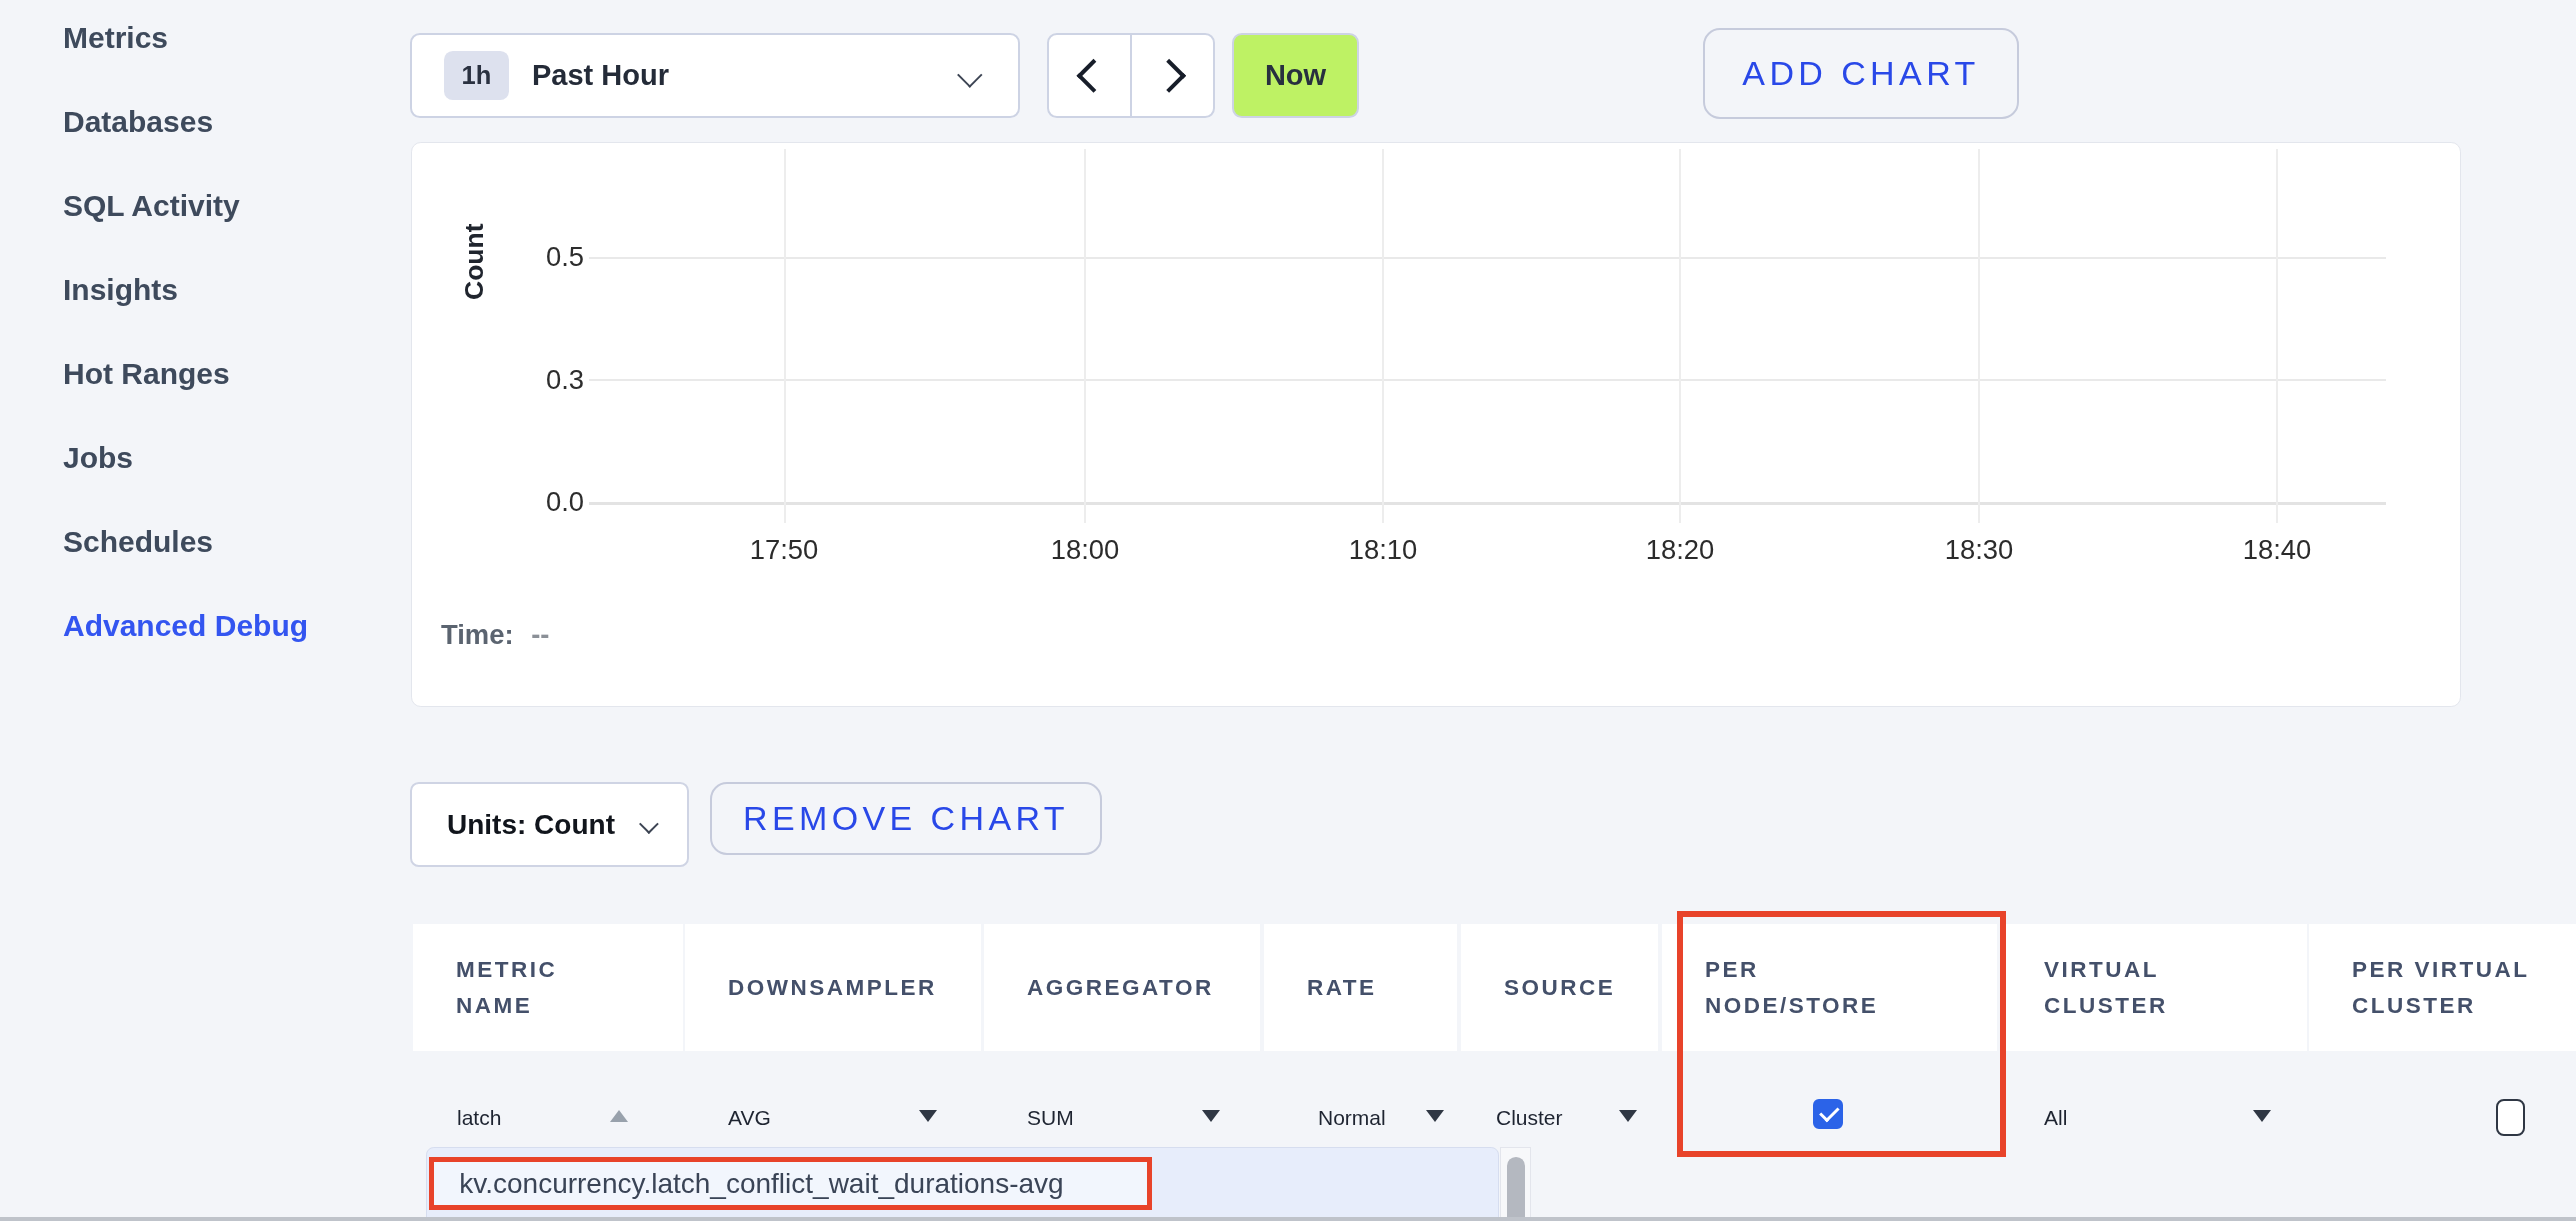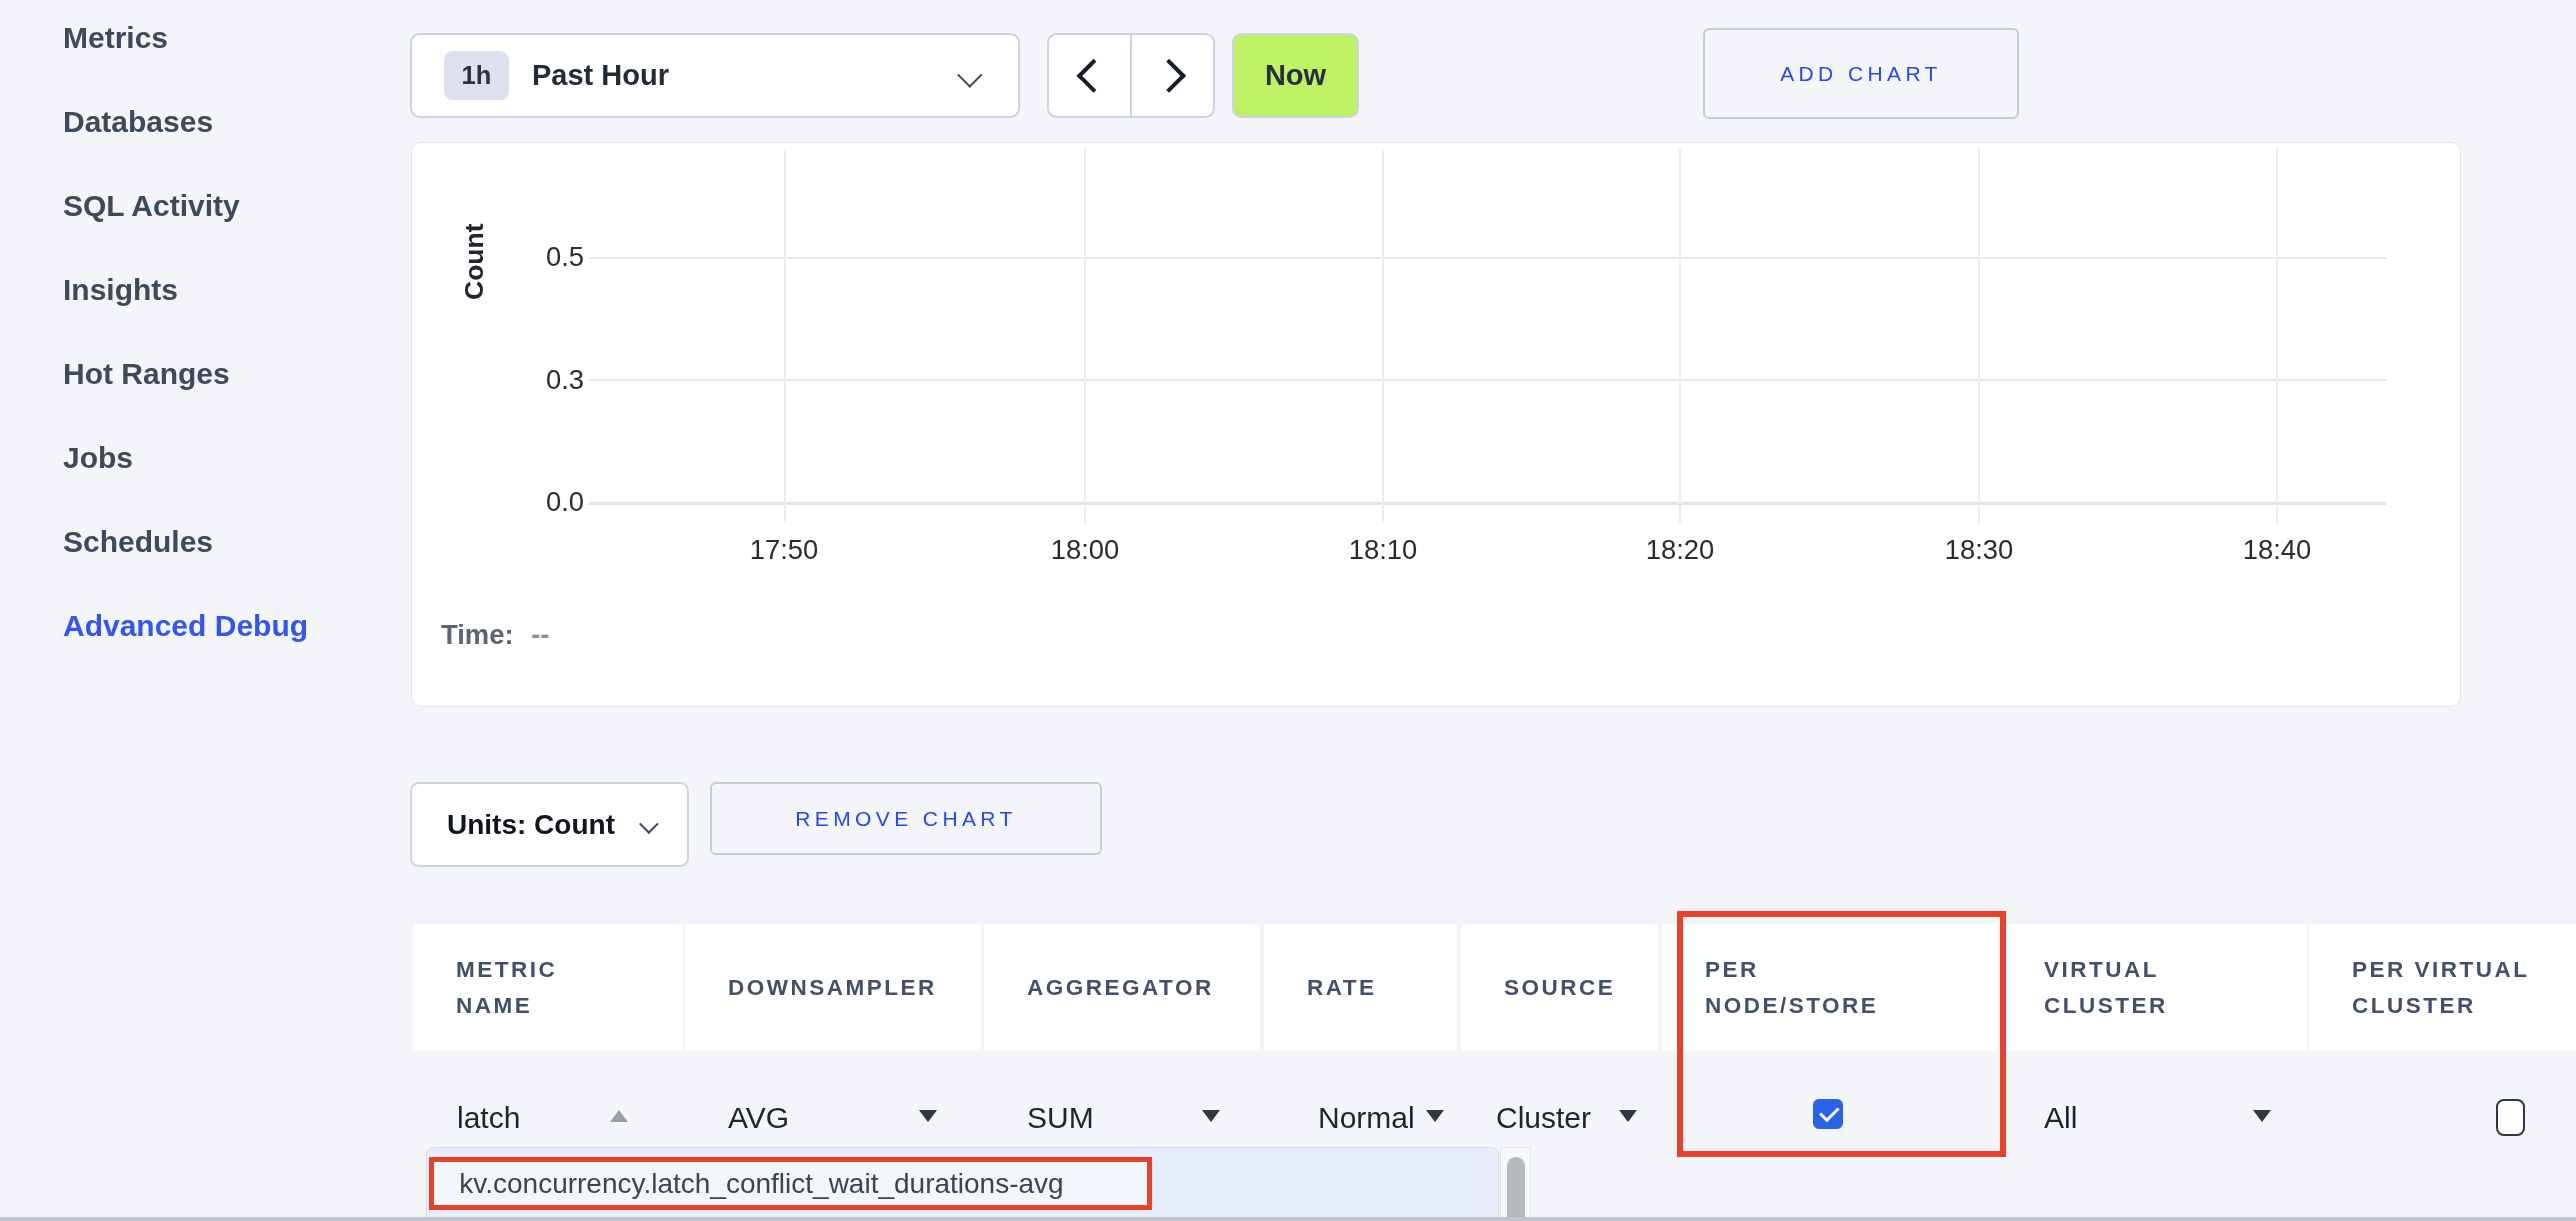--- a/index.html
+++ b/index.html
@@ -45,23 +45,23 @@
   .chev.left  { border-width: 0 4.9px 4.9px 0; padding: 9.8px; transform: rotate(135deg); border-color: #171d29; margin-left: 7.8px; }
   .chev.right { border-width: 0 4.9px 4.9px 0; padding: 9.8px; transform: rotate(-45deg); border-color: #171d29; margin-right: 7.8px; }
 
   .now-btn {
     position: absolute; left: 1232px; top: 33px; width: 127px; height: 85px;
     background: #bef264; border: 2px solid #cdd3e4; border-radius: 9.8px;
     display: flex; align-items: center; justify-content: center;
     font-size: 29px; font-weight: 700; color: #28303f; cursor: pointer;
   }
   .outline-blue-btn {
-    position: absolute; border: 2px solid #c6cbdc; border-radius: 6px;
+    position: absolute; border: 2px solid #c6cbdc; border-radius: 17px;
     background: transparent; display: flex; align-items: center; justify-content: center;
-    font-size: 21px; font-weight: 500; letter-spacing: 4.4px; color: #2948e8; cursor: pointer;
+    font-size: 34px; font-weight: 500; letter-spacing: 4.4px; color: #2948e8; cursor: pointer;
     white-space: nowrap;
   }
   .add-chart  { left: 1703px; top: 28px;  width: 316px; height: 91px; }
   .remove-chart { left: 710px; top: 782px; width: 392px; height: 73px; }
 
   
   .chart-card {
     position: absolute; left: 411px; top: 142px; width: 2050px; height: 565px;
     background: #ffffff; border: 1px solid #e3e6ed; border-radius: 9.8px;
   }
@@ -100,21 +100,21 @@
   .c2 { left: 685px;  width: 296px; }
   .c3 { left: 984px; width: 276px; }
   .c4 { left: 1264px; width: 193px; }
   .c5 { left: 1461px; width: 197px; }
   .c6 { left: 1662px; width: 335px; } .c6 span { max-width: 196px; }
   .c7 { left: 2001px; width: 306px; } .c7 span { max-width: 167px; }
   .c8 { left: 2309px; width: 267px; } .c8 span { max-width: 216px; }
 
   
   .ctl { position: absolute; top: 1096px; height: 43px; display: flex; align-items: center;
-         font-size: 30px; color: #1e2431; font-weight: 500; cursor: pointer; }
+         font-size: 21px; color: #1e2431; font-weight: 500; cursor: pointer; }
   .tri-down { width: 0; height: 0; border-left: 9.8px solid transparent;
               border-right: 9.8px solid transparent; border-top: 12.7px solid #2f3744; }
   .tri-up   { width: 0; height: 0; border-left: 9.8px solid transparent;
               border-right: 9.8px solid transparent; border-bottom: 12.7px solid #98a1ac; }
   .checkbox {
     position: absolute; top: 1099px; width: 29px; height: 29px;
     border: 2.9px solid #2f3744; border-radius: 5.9px; background: #ffffff; cursor: pointer;
   }
   .checkbox.checked { background: #2b63e8; border-color: #2b63e8; width: 30px; height: 30px; }
   .checkbox.checked::after {

